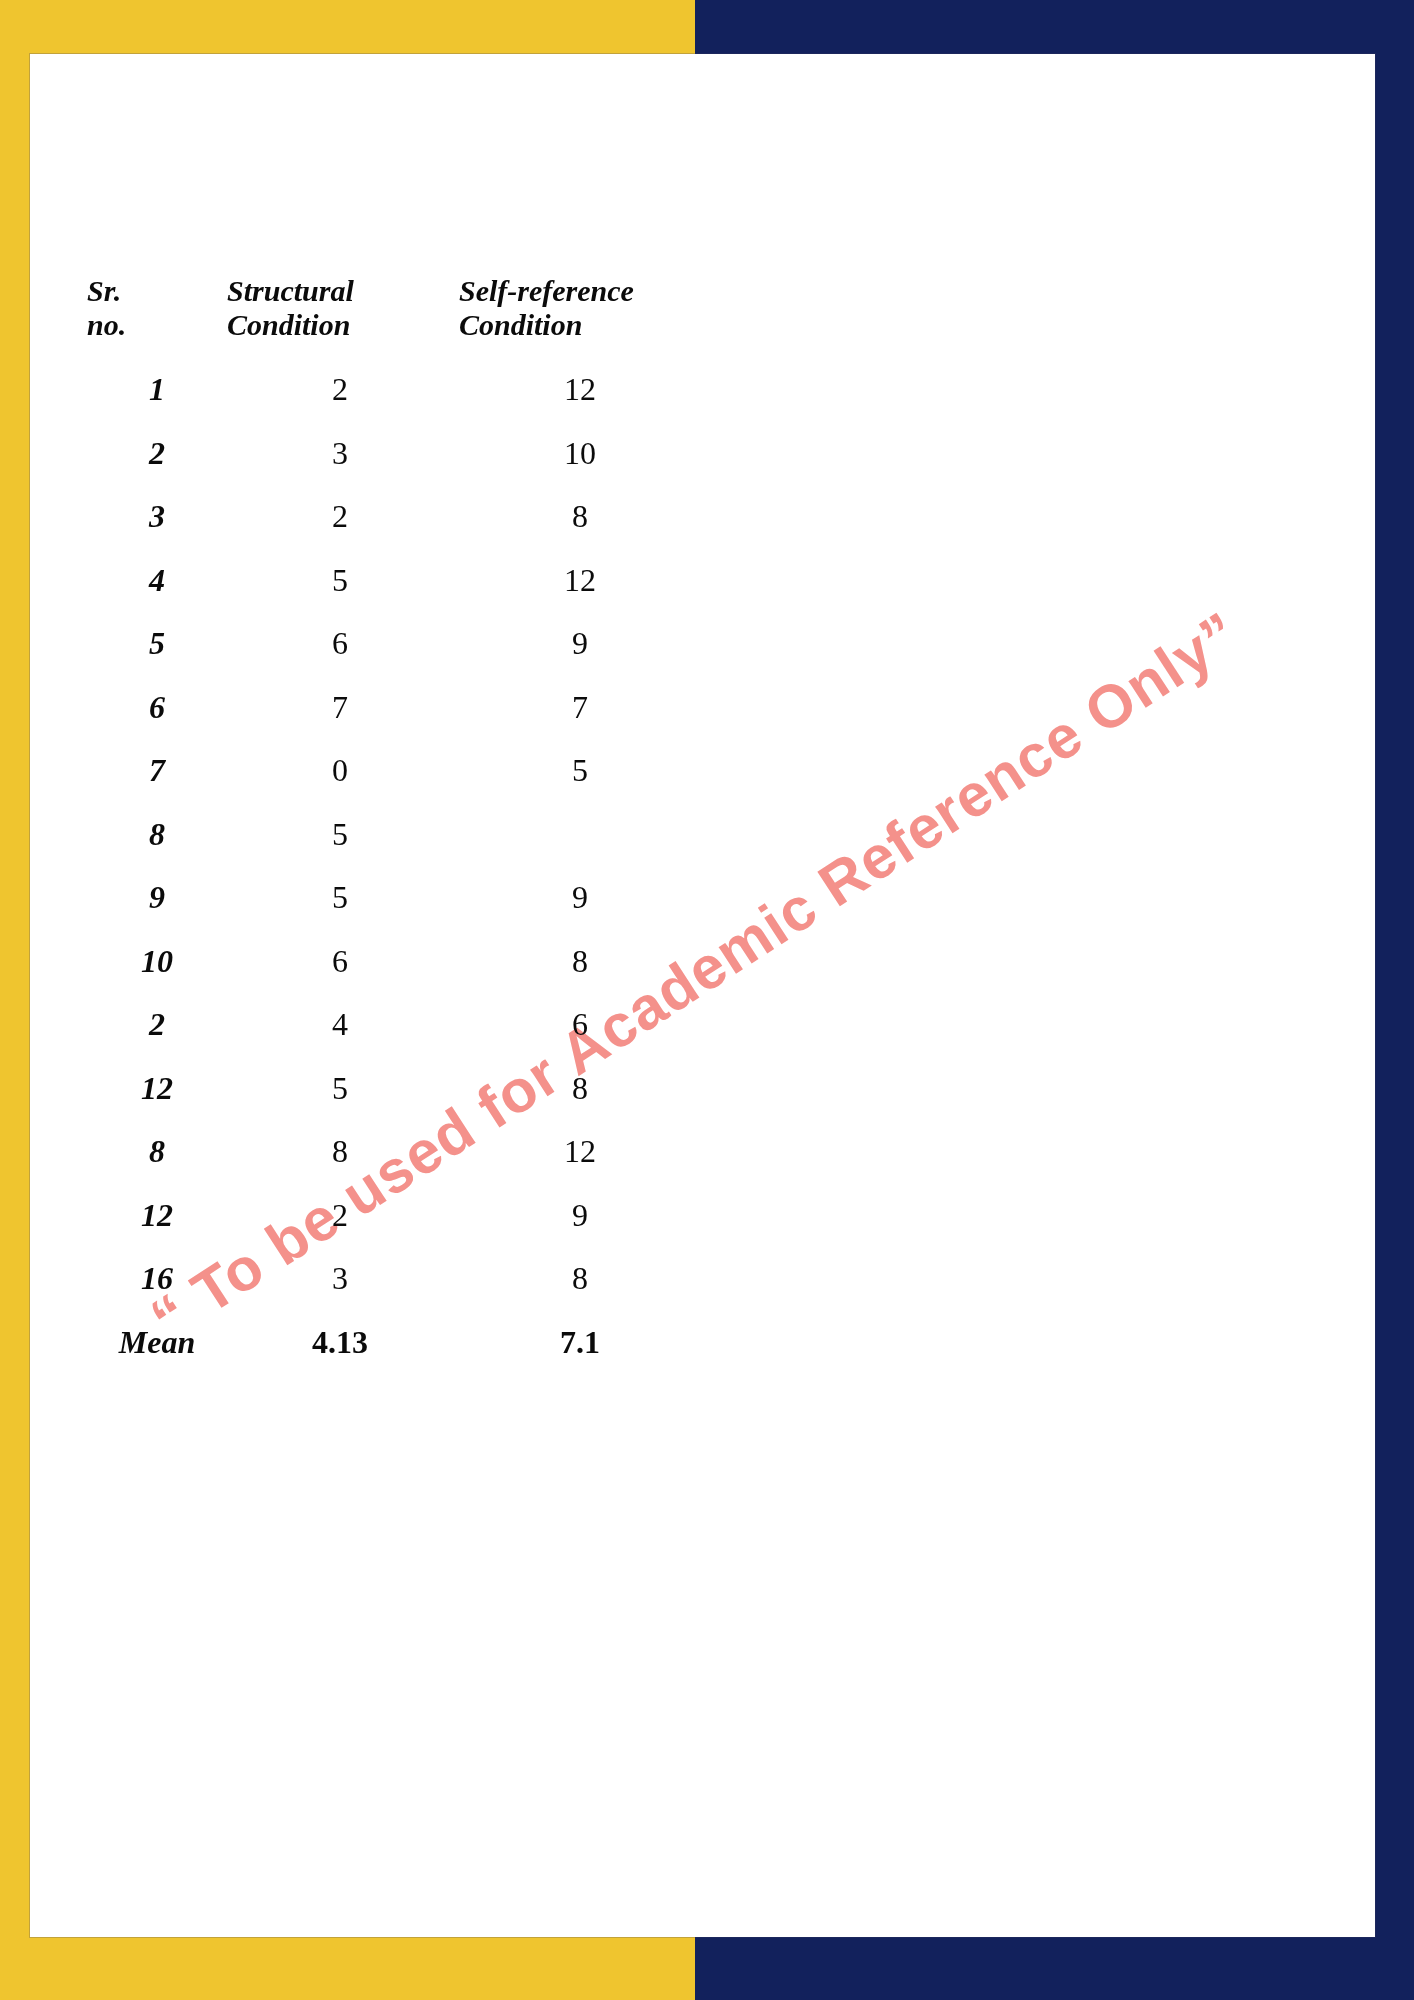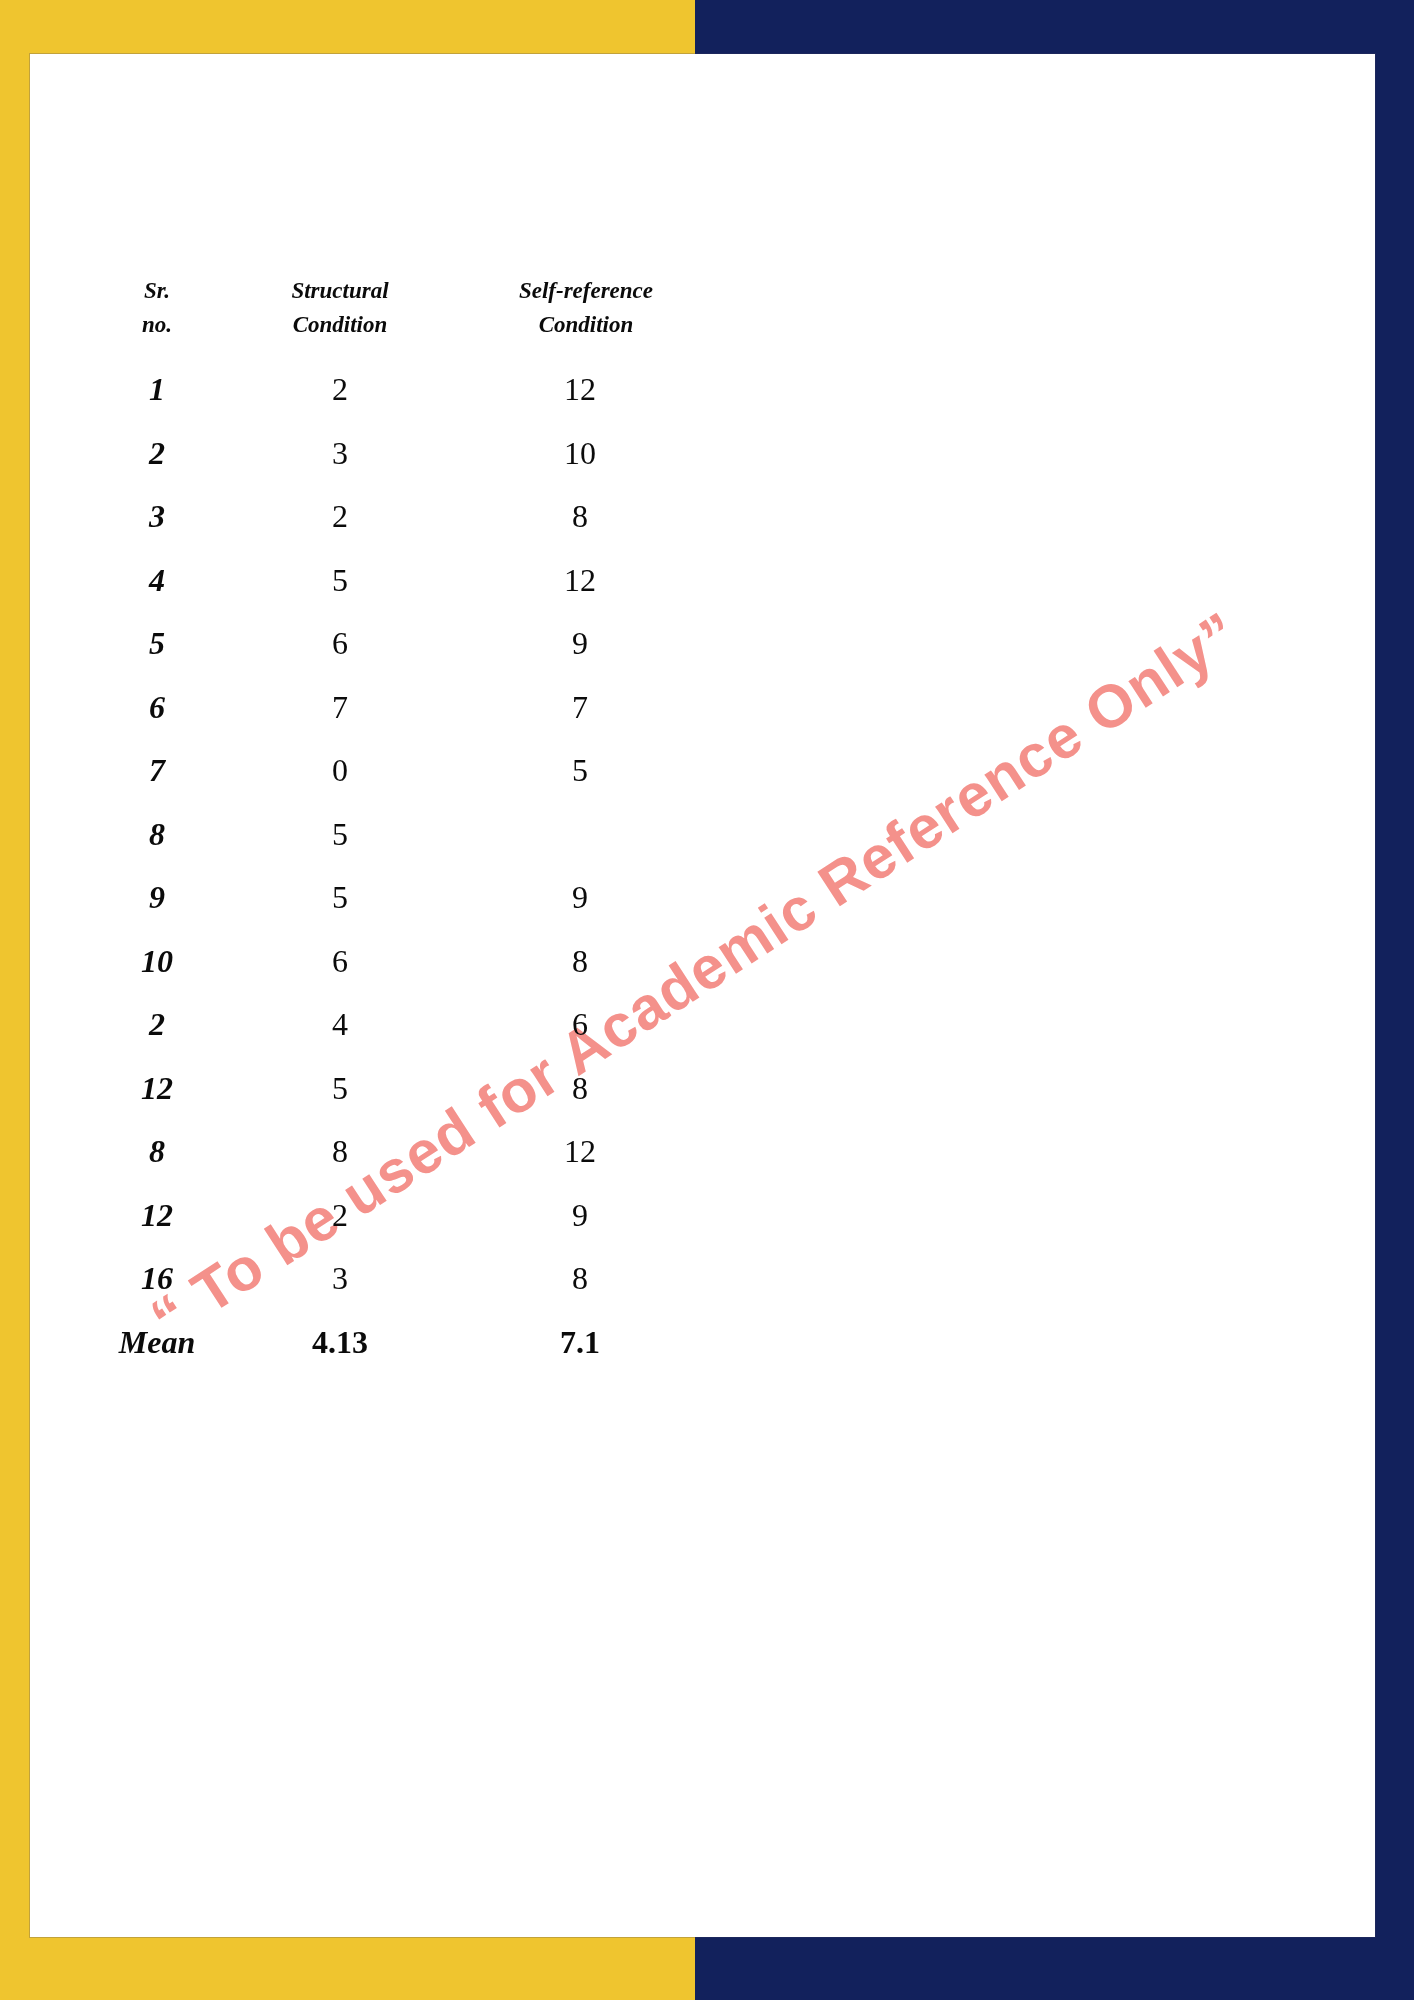--- a/index.html
+++ b/index.html
@@ -53,23 +53,22 @@
     left: 57px; top: 220px;
     z-index: 2;
   }
   .grid-row {
     display: grid;
     grid-template-columns: 140px 226px 254px;
   }
   .thead .cell {
     font-weight: bold;
     font-style: italic;
-    font-size: 23px;
+    font-size: 30px;
     line-height: 34px;
-    text-align: center;
     color: #0b0b0b;
   }
   .thead .cell.c3 {
     transform: translateX(6px);
   }
   .tbody {
     margin-top: 16px;
   }
   .trow {
     height: 63.5px;

